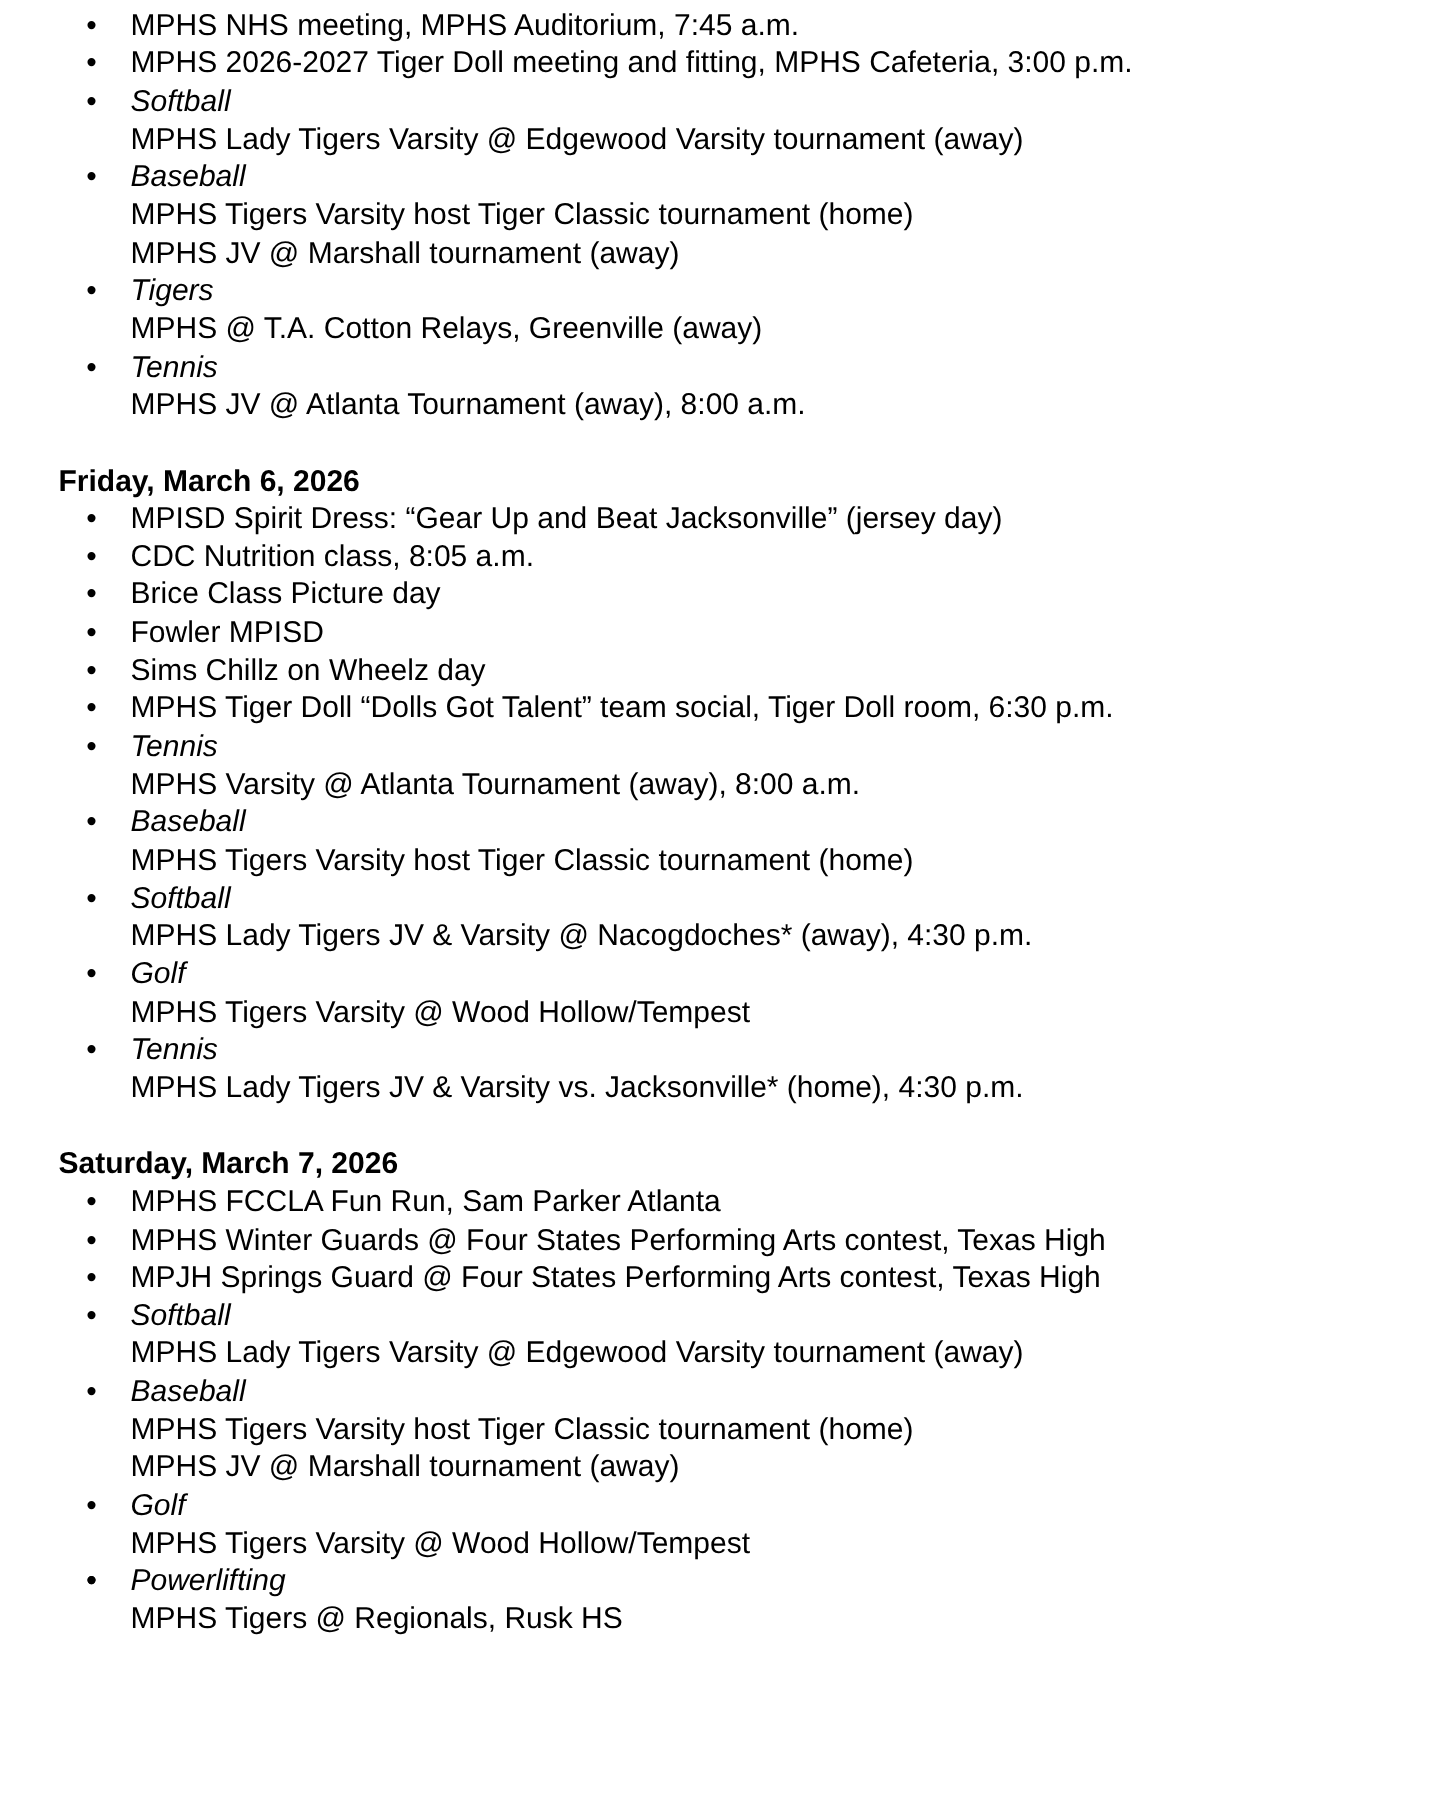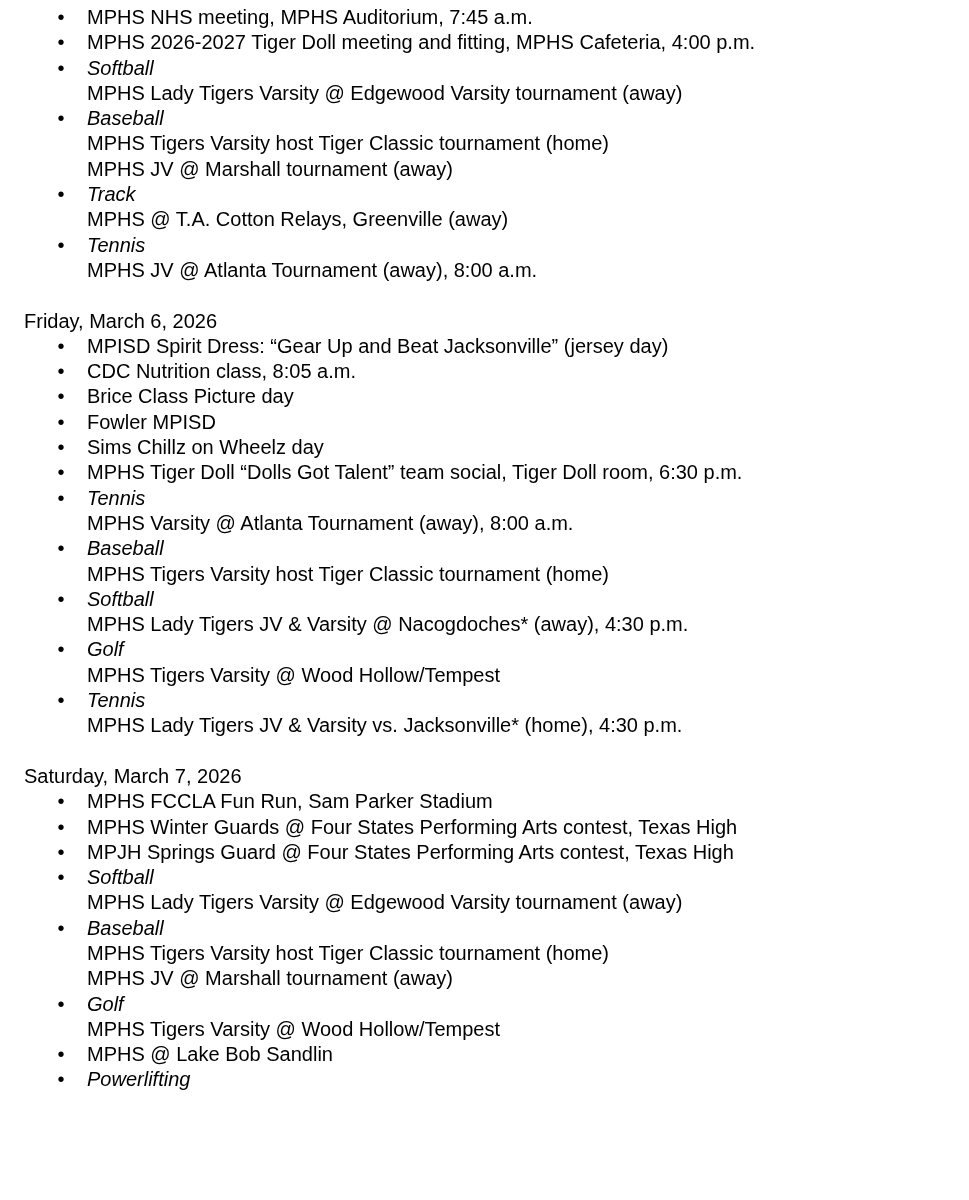--- a/index.html
+++ b/index.html
@@ -14,22 +14,23 @@
   .page {
     width: 969px;
     height: 1200px;
     background: #ffffff;
     padding: 5px 10px 0 24px;
     font-size: 20px;
     line-height: 25.3px;
   }
   .section { }
   .date-heading {
-    font-weight: normal;
+    font-weight: bold;
     white-space: nowrap;
+    margin-left: 15px;
   }
   .section + .section .date-heading {
     margin-top: 25.3px; 
   }
   .li {
     position: relative;
     padding-left: 63px; 
   }
   .li .bullet {
     position: absolute;
@@ -53,42 +54,42 @@
         <div class="list">
           <div class="li">
             <span class="bullet">•</span>
             <div class="li-body">
               <div class="line">MPHS NHS meeting, MPHS Auditorium, 7:45 a.m.</div>
             </div>
           </div>
           <div class="li">
             <span class="bullet">•</span>
             <div class="li-body">
-              <div class="line">MPHS 2026-2027 Tiger Doll meeting and fitting, MPHS Cafeteria, 4:00 p.m.</div>
+              <div class="line">MPHS 2026-2027 Tiger Doll meeting and fitting, MPHS Cafeteria, 3:00 p.m.</div>
             </div>
           </div>
           <div class="li">
             <span class="bullet">•</span>
             <div class="li-body">
               <div class="sport-title line">Softball</div>
               <div class="line">MPHS Lady Tigers Varsity @ Edgewood Varsity tournament (away)</div>
             </div>
           </div>
           <div class="li">
             <span class="bullet">•</span>
             <div class="li-body">
               <div class="sport-title line">Baseball</div>
               <div class="line">MPHS Tigers Varsity host Tiger Classic tournament (home)</div>
               <div class="line">MPHS JV @ Marshall tournament (away)</div>
             </div>
           </div>
           <div class="li">
             <span class="bullet">•</span>
             <div class="li-body">
-              <div class="sport-title line">Track</div>
+              <div class="sport-title line">Tigers</div>
               <div class="line">MPHS @ T.A. Cotton Relays, Greenville (away)</div>
             </div>
           </div>
           <div class="li">
             <span class="bullet">•</span>
             <div class="li-body">
               <div class="sport-title line">Tennis</div>
               <div class="line">MPHS JV @ Atlanta Tournament (away), 8:00 a.m.</div>
             </div>
           </div>
@@ -169,21 +170,21 @@
             </div>
           </div>
         </div>
       </div>
       <div class="section">
         <div class="date-heading">Saturday, March 7, 2026</div>
         <div class="list">
           <div class="li">
             <span class="bullet">•</span>
             <div class="li-body">
-              <div class="line">MPHS FCCLA Fun Run, Sam Parker Stadium</div>
+              <div class="line">MPHS FCCLA Fun Run, Sam Parker Atlanta</div>
             </div>
           </div>
           <div class="li">
             <span class="bullet">•</span>
             <div class="li-body">
               <div class="line">MPHS Winter Guards @ Four States Performing Arts contest, Texas High</div>
             </div>
           </div>
           <div class="li">
             <span class="bullet">•</span>
@@ -209,25 +210,25 @@
           <div class="li">
             <span class="bullet">•</span>
             <div class="li-body">
               <div class="sport-title line">Golf</div>
               <div class="line">MPHS Tigers Varsity @ Wood Hollow/Tempest</div>
             </div>
           </div>
           <div class="li">
             <span class="bullet">•</span>
             <div class="li-body">
-              <div class="line">MPHS @ Lake Bob Sandlin</div>
             </div>
           </div>
           <div class="li">
             <span class="bullet">•</span>
             <div class="li-body">
               <div class="sport-title line">Powerlifting</div>
+              <div class="line">MPHS Tigers @ Regionals, Rusk HS</div>
             </div>
           </div>
         </div>
       </div>
     </div>
 </div>
 
 </body></html>

